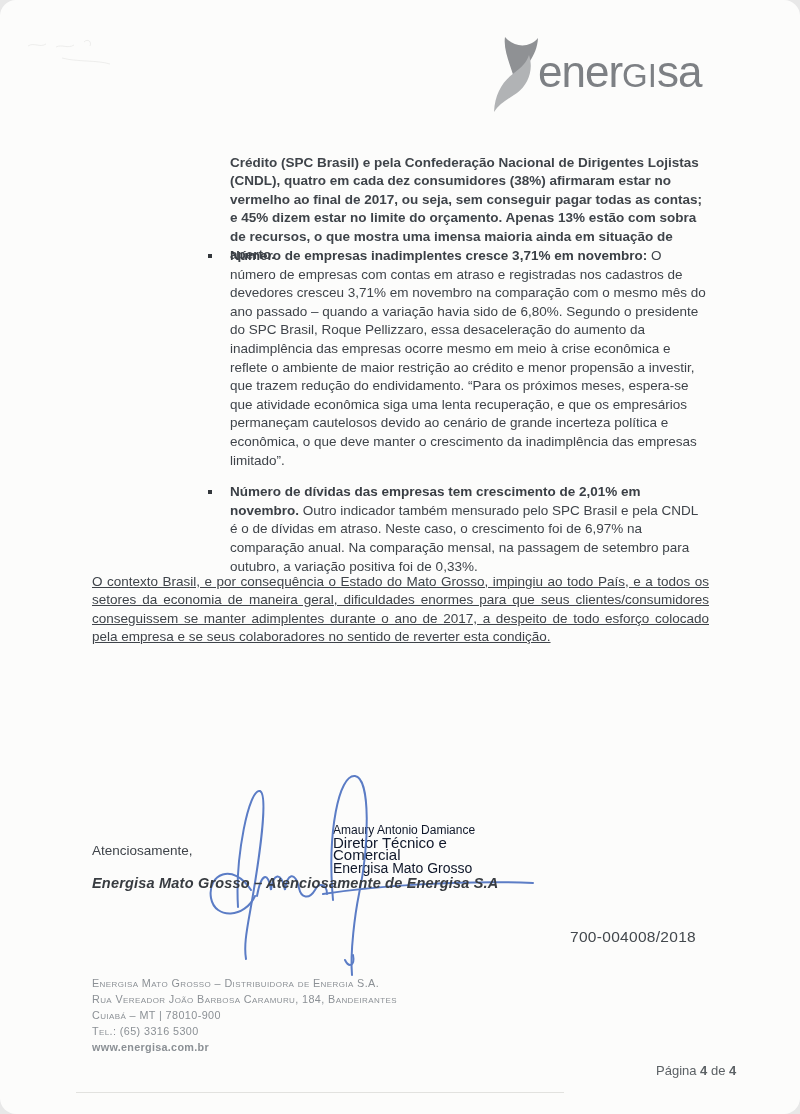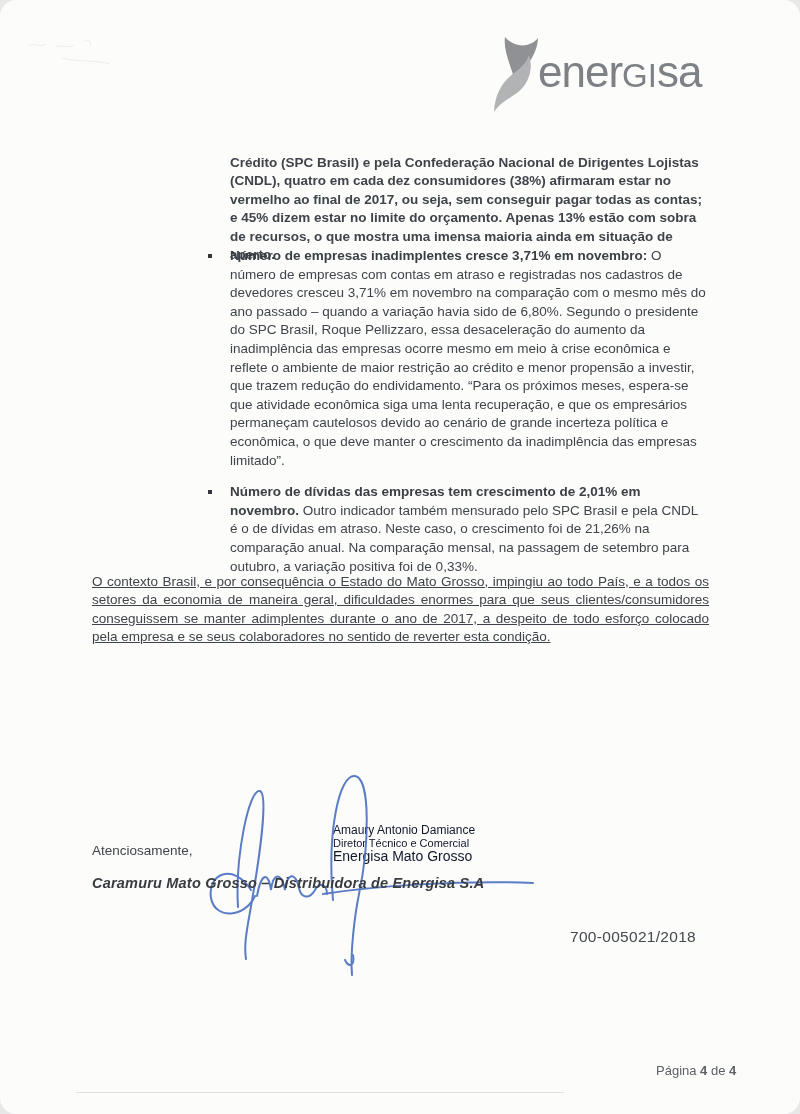--- a/index.html
+++ b/index.html
@@ -60,21 +60,21 @@
 
   .availability { position:absolute; left:92px; top:719px; }
   .closing      { position:absolute; left:92px; top:806px;margin-top:36px; }
 
   
   .sig-block {
     position:absolute; left:333px; top:823px; width:172px;
     text-align:left; color:#0f172a;
   }
   .sig-name    { font-size:12px;   line-height:14px; }
-  .sig-role    { font-size:11px;  line-height:12px; }
+  .sig-role    { font-size:15px;  line-height:12px; }
   .sig-company { font-size:14px; line-height:15px; }
 
   .sig-svg { position:absolute; left:205px; top:762px; pointer-events:none; }
 
   .company-line {
     position:absolute; left:92px; top:875px;
     font-size:14.5px; font-weight:bold; font-style:italic;
     color:#383c41; letter-spacing:.2px;
   }
 
@@ -117,21 +117,21 @@
 
   <p class="doc-text intro-par">Crédito (SPC Brasil) e pela Confederação Nacional de Dirigentes Lojistas (CNDL), quatro em cada dez consumidores (38%) afirmaram estar no vermelho ao final de 2017, ou seja, sem conseguir pagar todas as contas; e 45% dizem estar no limite do orçamento. Apenas 13% estão com sobra de recursos, o que mostra uma imensa maioria ainda em situação de aperto.</p>
 
   <ul class="bullet-list doc-text">
     <li class="bullet-item">
       <span class="bullet-sq"></span>
       <p><strong>Número de empresas inadimplentes cresce 3,71% em novembro</strong><strong>:</strong> <span>O número de empresas com contas em atraso e registradas nos cadastros de devedores cresceu 3,71% em novembro na comparação com o mesmo mês do ano passado – quando a variação havia sido de 6,80%. Segundo o presidente do SPC Brasil, Roque Pellizzaro, essa desaceleração do aumento da inadimplência das empresas ocorre mesmo em meio à crise econômica e reflete o ambiente de maior restrição ao crédito e menor propensão a investir, que trazem redução do endividamento. “Para os próximos meses, espera-se que atividade econômica siga uma lenta recuperação, e que os empresários permaneçam cautelosos devido ao cenário de grande incerteza política e econômica, o que deve manter o crescimento da inadimplência das empresas limitado”.</span></p>
     </li>
     <li class="bullet-item">
       <span class="bullet-sq"></span>
-      <p><strong>Número de dívidas das empresas tem crescimento de 2,01% em novembro.</strong><strong></strong> <span>Outro indicador também mensurado pelo SPC Brasil e pela CNDL é o de dívidas em atraso. Neste caso, o crescimento foi de 21,26% na comparação anual. Na comparação mensal, na passagem de setembro para outubro, a variação positiva foi de 0,33%.</span></p>
+      <p><strong>Número de dívidas das empresas tem crescimento de 2,01% em novembro.</strong><strong></strong> <span>Outro indicador também mensurado pelo SPC Brasil e pela CNDL é o de dívidas em atraso. Neste caso, o crescimento foi de 6,97% na comparação anual. Na comparação mensal, na passagem de setembro para outubro, a variação positiva foi de 0,33%.</span></p>
     </li>
   </ul>
 
   <p class="doc-text context-par">O contexto Brasil, e por consequência o Estado do Mato Grosso, impingiu ao todo País, e a todos os setores da economia de maneira geral, dificuldades enormes para que seus clientes/consumidores conseguissem se manter adimplentes durante o ano de 2017, a despeito de todo esforço colocado pela empresa e se seus colaboradores no sentido de reverter esta condição.</p>
 
 
   <p class="doc-text closing">Atenciosamente,</p>
 
   <div class="sig-block">
     <div class="sig-name">Amaury Antonio Damiance</div>
@@ -143,22 +143,29 @@
     <g fill="none" stroke="#4a6fc0" stroke-width="2" stroke-linecap="round" opacity=".9">
       <path d="M33 145 C 30 95, 44 26, 55 29 C 64 33, 53 105, 45 150 C 41 172, 39 185, 41 197"></path>
       <path d="M46 128 C 28 100, 2 112, 6 136 C 10 158, 40 156, 50 134"></path>
       <path d="M52 134 C 56 112, 63 108, 66 128 C 68 112, 76 108, 80 128 C 82 112, 90 108, 94 126 C 96 136, 104 138, 110 128 C 114 120, 122 122, 122 132"></path>
       <path d="M128 138 C 122 70, 134 12, 150 14 C 166 16, 164 85, 154 132 C 150 152, 145 190, 147 213"></path>
       <path d="M140 198 C 144 206, 150 204, 148 193"></path>
       <path d="M118 132 C 170 124, 255 118, 328 121"></path>
     </g>
   </svg>
 
-  <div class="company-line">Caramuru Mato Grosso – Distribuidora de Energisa S.A</div>
+  <div class="company-line">Energisa Mato Grosso – Atenciosamente de Energisa S.A</div>
 
-  <div class="reference">700-005021/2018</div>
+  <div class="reference">700-004008/2018</div>
 
+  <div class="footer-block">
+    <div class="footer-line">Energisa Mato Grosso – Distribuidora de Energia S.A.</div>
+    <div class="footer-line">Rua Vereador João Barbosa Caramuru, 184, Bandeirantes</div>
+    <div class="footer-line">Cuiabá – MT | 78010-900</div>
+    <div class="footer-line">Tel.: (65) 3316 5300</div>
+    <div class="footer-site">www.energisa.com.br</div>
+  </div>
 
   <div class="page-label"><span>Página </span><b>4</b><span> de </span><b>4</b></div>
 
   <div class="bottom-scan-line"></div>
 
 </div>
 
 </body></html>

